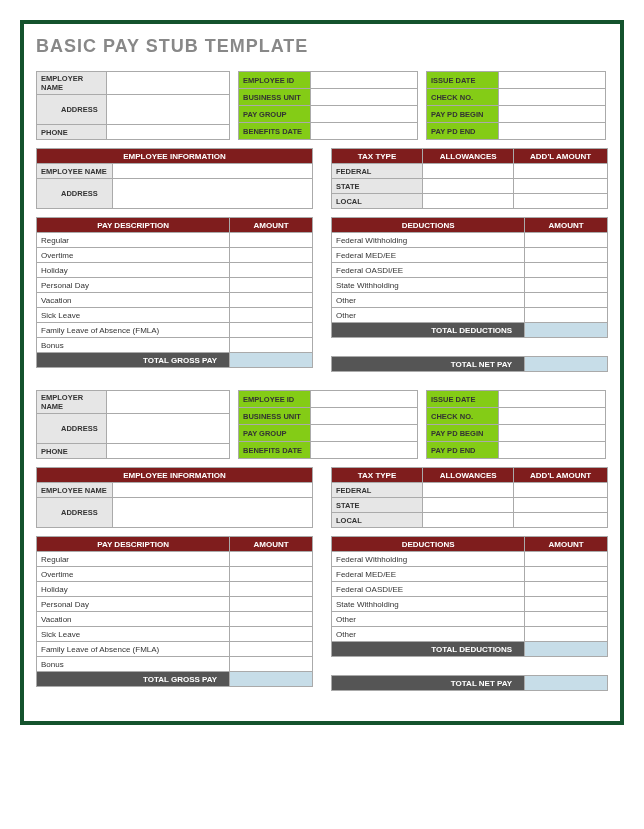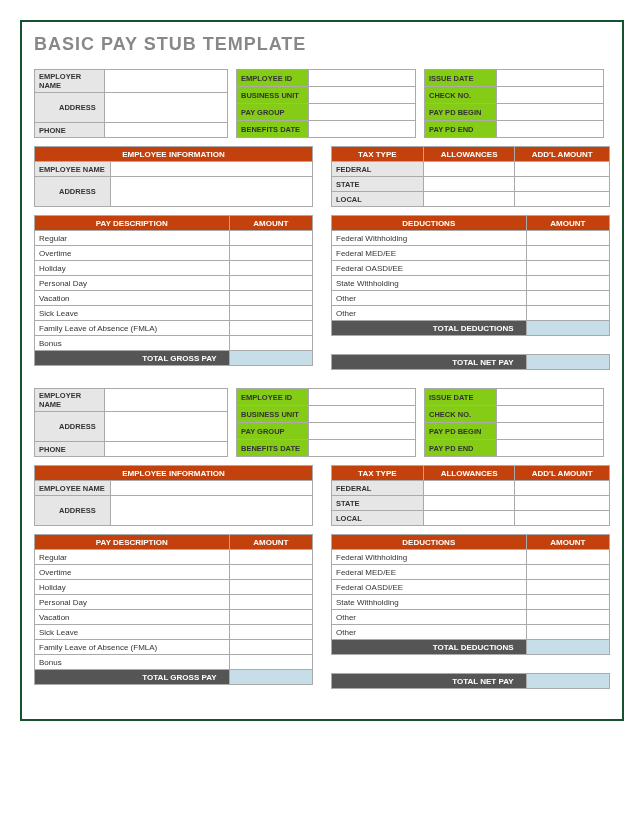--- a/index.html
+++ b/index.html
@@ -6,21 +6,21 @@
   body {
     margin: 0;
     padding: 20px;
     background: #fff;
     font-family: Arial, Helvetica, sans-serif;
     font-size: 9px;
     color: #333;
     width: 644px;
   }
   .page {
-    border: 2px solid #14532d;
+    border: 4px solid #14532d;
     padding: 12px;
   }
   h1 {
     font-size: 18px;
     font-weight: bold;
     color: #888;
     letter-spacing: 1px;
     margin: 0 0 14px 0;
   }
   .stub { margin-bottom: 18px; }
@@ -43,21 +43,21 @@
     color: #333;
   }
   .lbl-blue {
     background: #84cc16;
     font-weight: bold;
     font-size: 7.5px;
     text-align: left;
     color: #333;
   }
   .hdr-navy {
-    background: #c2410c;
+    background: #7f1d1d;
     color: #fff;
     font-weight: bold;
     font-size: 8px;
     text-align: center;
   }
   .total-dark {
     background: #555;
     color: #fff;
     font-weight: bold;
     font-size: 8px;

